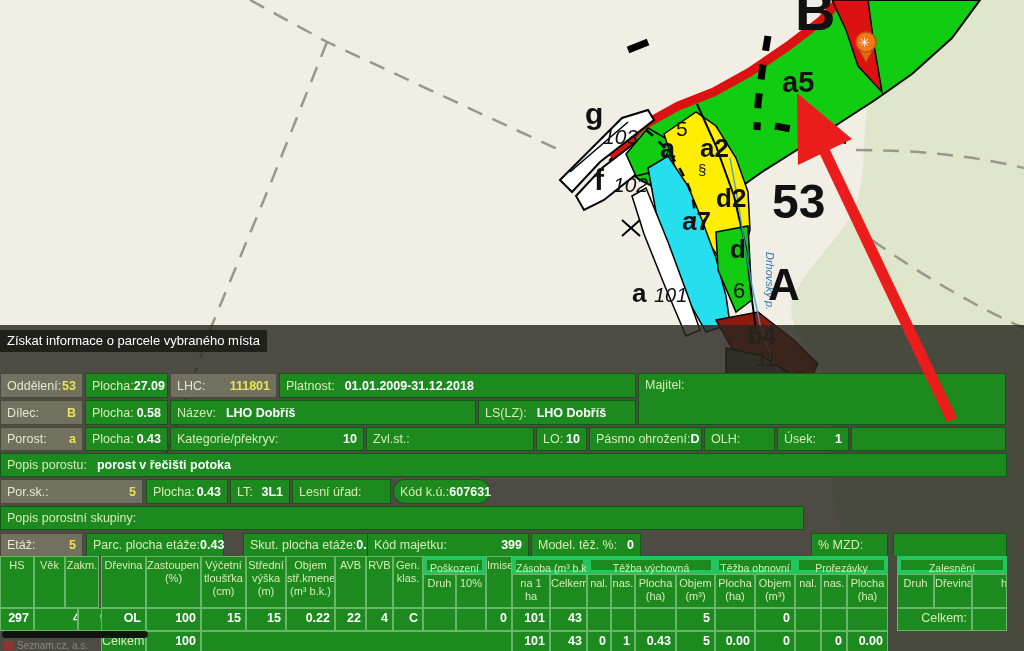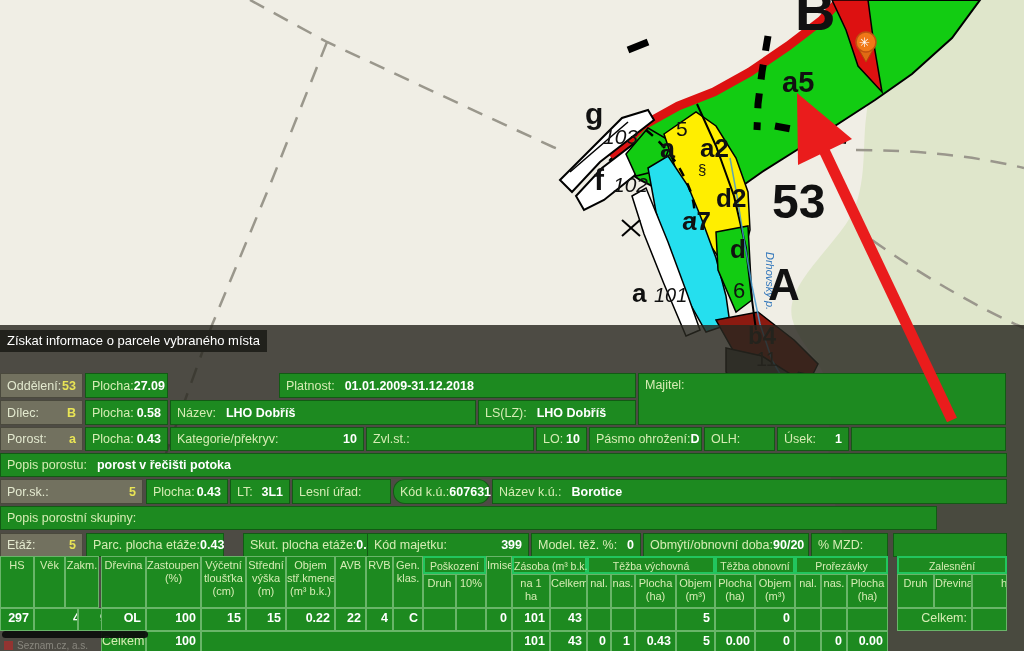--- a/index.html
+++ b/index.html
@@ -27,21 +27,21 @@
   .pbox .val.yellow{color:#e8e455;}
   .pbox.vleft{justify-content:flex-start;gap:10px;}
   .pbox.talltop{align-items:flex-start;padding-top:4px;}
 
   
   .tgrid{position:absolute;display:flex;align-items:stretch;}
   .tc{box-sizing:border-box;border:1px solid #69b569;background:#1d8a20;
       color:#d6ecb4;font-size:11px;text-align:center;white-space:pre-line;
       padding-top:2px;line-height:1.18;overflow:hidden;}
   .tgroup{box-sizing:border-box;display:flex;flex-direction:column;}
-  .tgroup .glabel{box-sizing:border-box;border:2px solid #22c55e;background:#1d8a20;
+  .tgroup .glabel{box-sizing:border-box;border:4px solid #22c55e;background:#1d8a20;
       color:#d6ecb4;font-size:10.5px;text-align:center;white-space:nowrap;
       line-height:17px;height:18px;}
   .tgroup .gsub{display:flex;flex:1;}
   .dcell{box-sizing:border-box;border:1px solid #69b569;background:#1d8a20;
       color:#fff;font-weight:bold;font-size:12.5px;text-align:right;
       padding:2px 4px 0 0;white-space:nowrap;overflow:hidden;}
   .dcell.lab{color:#d6ecb4;font-weight:normal;}
 
   
   .scalebar{position:absolute;left:2px;top:631px;width:146px;height:7px;
@@ -133,20 +133,24 @@
   <div class="tooltip">Získat informace o parcele vybraného místa</div>
 
   <div class="pbox gray" style="left:0;top:373px;width:83px;">
     <span class="lbl">Oddělení:</span>
       <span class="val yellow">53</span>
     </div>
   <div class="pbox green" style="left:85px;top:373px;width:83px;">
     <span class="lbl">Plocha:</span>
       <span class="val">27.09</span>
     </div>
+  <div class="pbox gray" style="left:170px;top:373px;width:107px;">
+    <span class="lbl">LHC:</span>
+      <span class="val yellow">111801</span>
+    </div>
   <div class="pbox green vleft" style="left:279px;top:373px;width:357px;">
     <span class="lbl">Platnost:</span>
       <span class="val">01.01.2009-31.12.2018</span>
     </div>
   <div class="pbox green vleft talltop" style="left:638px;top:373px;width:368px;height:52px;">
     <span class="lbl">Majitel:</span>
       <span class="val"></span>
     </div>
 
   <div class="pbox gray" style="left:0;top:400px;width:83px;">
@@ -218,26 +222,22 @@
       <span class="val">3L1</span>
     </div>
   <div class="pbox green" style="left:292px;top:479px;width:99px;">
     <span class="lbl">Lesní úřad:</span>
       <span class="val"></span>
     </div>
   <div class="pbox green" style="left:393px;top:479px;width:97px;border-radius:12px;">
     <span class="lbl">Kód k.ú.:</span>
       <span class="val">607631</span>
     </div>
-  <div class="pbox green vleft" style="left:492px;top:479px;width:515px;">
-    <span class="lbl">Název k.ú.:</span>
-      <span class="val">Borotice</span>
-    </div>
-
-  <div class="pbox green vleft" style="left:0;top:506px;width:937px;height:24px;align-items:center;">
+
+  <div class="pbox green vleft" style="left:0;top:506px;width:804px;height:24px;align-items:center;">
     <span class="lbl">Popis porostní skupiny:</span>
       <span class="val"></span>
     </div>
 
   <div class="pbox gray" style="left:0;top:533px;width:83px;height:24px;">
     <span class="lbl">Etáž:</span>
       <span class="val yellow">5</span>
     </div>
   <div class="pbox green" style="left:86px;top:533px;width:138px;height:24px;">
     <span class="lbl">Parc. plocha etáže:</span>
@@ -247,24 +247,20 @@
     <span class="lbl">Skut. plocha etáže:</span>
       <span class="val">0.43</span>
     </div>
   <div class="pbox green" style="left:367px;top:533px;width:162px;height:24px;">
     <span class="lbl">Kód majetku:</span>
       <span class="val">399</span>
     </div>
   <div class="pbox green" style="left:531px;top:533px;width:110px;height:24px;">
     <span class="lbl">Model. těž. %:</span>
       <span class="val">0</span>
-    </div>
-  <div class="pbox green" style="left:643px;top:533px;width:166px;height:24px;">
-    <span class="lbl">Obmýtí/obnovní doba:</span>
-      <span class="val">90/20</span>
     </div>
   <div class="pbox green" style="left:811px;top:533px;width:77px;height:24px;">
     <span class="lbl">% MZD:</span>
       <span class="val"></span>
     </div>
   <div class="pbox green" style="left:893px;top:533px;width:114px;height:24px;"></div>
 
   <div class="tgrid" style="left:0;top:556px;height:52px;">
     <div class="tc" style="width:34px;">HS</div>
     <div class="tc" style="width:31px;">Věk</div>

